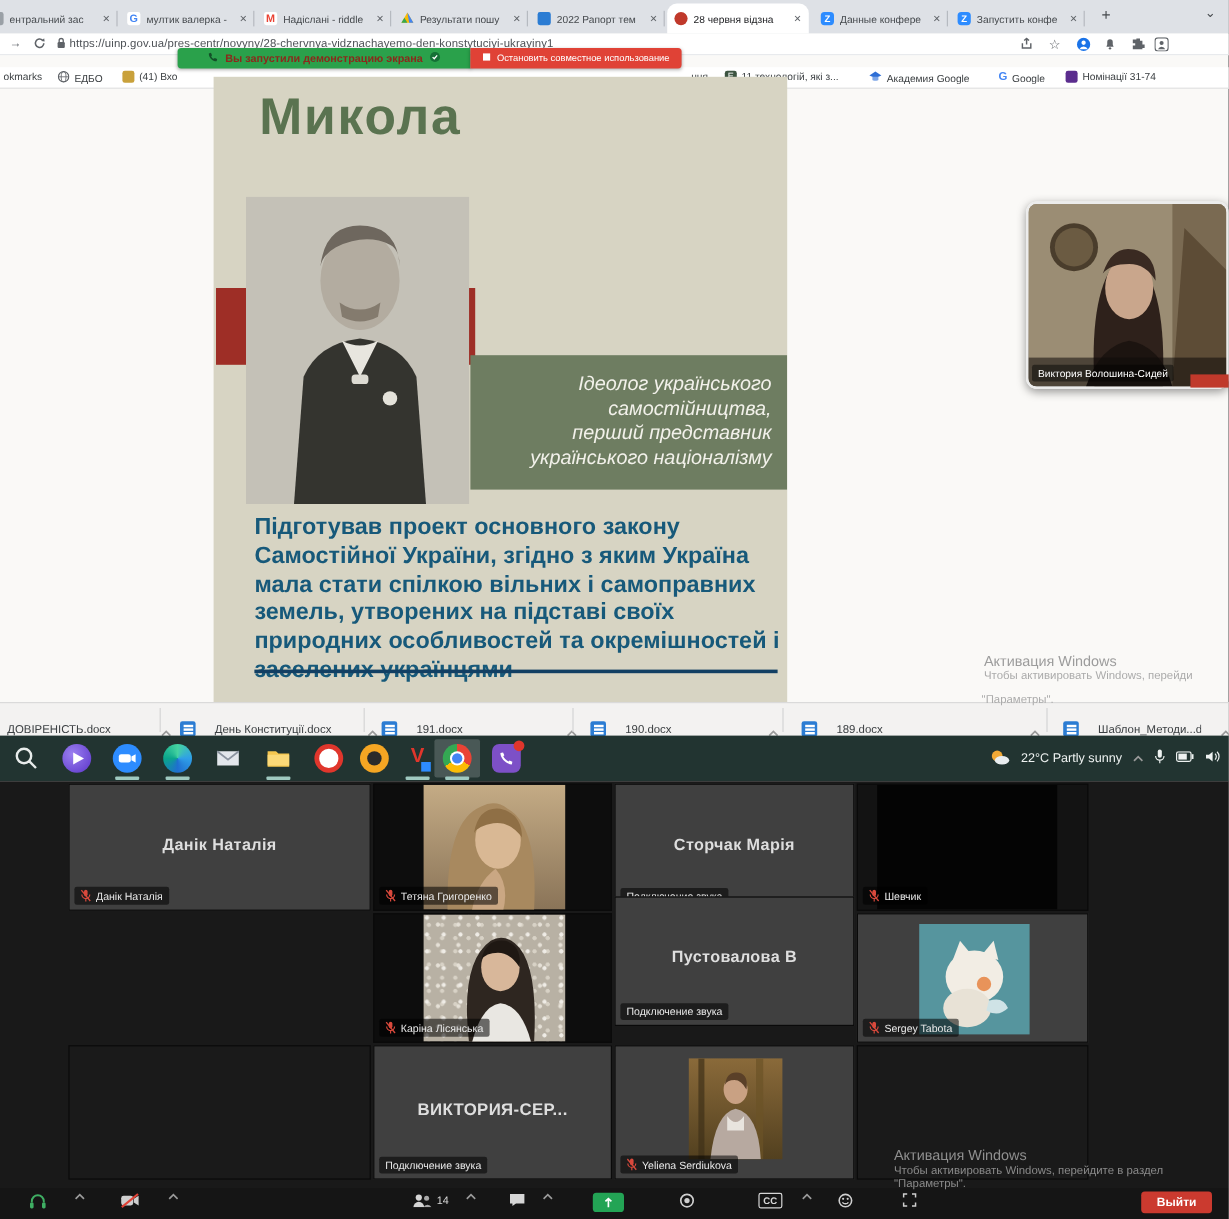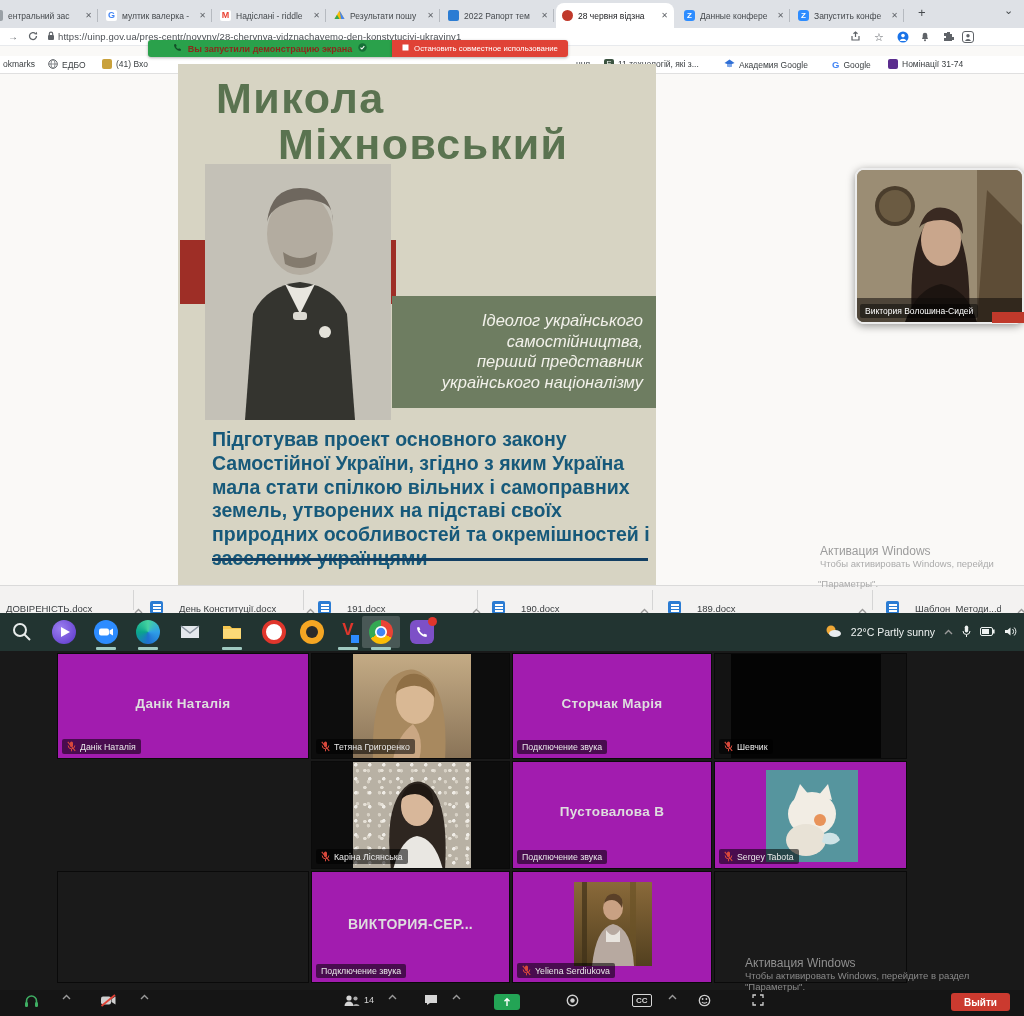--- a/index.html
+++ b/index.html
@@ -68,21 +68,21 @@
   
   #taskbar { left:0; top:613px; width:1024px; height:38px; background:#223431; }
   .tb-ic { position:absolute; top:7px; width:24px; height:24px; }
   .tb-under { position:absolute; top:34px; height:2.5px; width:20px; background:#9fc9c0; border-radius:1px; }
   .circle { border-radius:50%; width:24px; height:24px; }
   #tray { position:absolute; right:6px; top:0; height:38px; display:flex; align-items:center; gap:9px;
       color:#eef2f1; font-size:10.5px; }
 
   
   #grid { left:0; top:651px; width:1024px; height:339px; background:#191919; }
-  .cell { position:absolute; background:#a21caf; border:1px solid #0a0a0a; overflow:hidden; }
+  .cell { position:absolute; background:#404040; border:1px solid #0a0a0a; overflow:hidden; }
   .cname { position:absolute; left:0; right:0; top:40%; text-align:center; color:#dedede;
       font-weight:bold; font-size:13.5px; letter-spacing:.3px; }
   .cfoot { position:absolute; left:4px; bottom:4px; display:flex; align-items:center; gap:4px;
       background:rgba(0,0,0,.55); color:#e9e9e9; font-size:8.8px; padding:2px 5px; border-radius:2px; }
   .photo { position:absolute; top:0; bottom:0; }
 
   
   #ctrlbar { left:0; top:990px; width:1024px; height:26px; background:#151515; z-index:5; }
   .ctrl { position:absolute; top:4px; display:flex; align-items:center; gap:3px; color:#d6d6d6; }
   #leave-btn { position:absolute; right:14px; top:3px; background:#cb3a2f; color:#fff; font-weight:bold;
@@ -255,21 +255,20 @@
   </div>
   <div class="abs" id="banner-red">
     <span><svg width="7" height="7" viewBox="0 0 7 7">
           <rect x="0.5" y="0.5" width="6" height="6" fill="#fff"></rect>
         </svg></span>
     <span>Остановить совместное использование</span>
   </div>
 
   <div class="abs" id="poster">
     <div class="ptitle abs" style="left:38px;top:10px">Микола</div>
-    <div class="ptitle abs" style="left:100px;top:56px">Міхновський</div>
     <div class="abs" id="poster-red"></div>
     <div class="abs" id="portrait">
       <svg width="186" height="256" viewBox="0 0 186 256">
         <rect width="186" height="256" fill="#c9c6bd"></rect>
         <rect x="0" y="0" width="186" height="256" fill="#bdb9ae" opacity=".4"></rect>
         <ellipse cx="95" cy="70" rx="33" ry="41" fill="#b3aca0"></ellipse>
         <path d="M62 58 Q66 24 95 24 Q126 24 128 58 Q128 44 120 40 Q100 30 75 42 Q64 48 62 58z" fill="#6e675e"></path>
         <path d="M78 88 Q95 100 112 88 L110 100 Q95 108 80 100z" fill="#847b6e"></path>
         <path d="M40 256 L48 150 Q60 122 95 118 Q130 122 142 150 L150 256z" fill="#34342f"></path>
         <path d="M80 120 L95 150 L110 120 Q95 128 80 120z" fill="#e8e6df"></path>
@@ -530,21 +529,21 @@
           <span class="mic-off">
             <svg width="9" height="11" viewBox="0 0 9 11">
               <rect x="3" y="0.5" width="3" height="5.5" rx="1.5" fill="#d9493c"></rect>
               <path d="M1.2 4.5a3.3 3.3 0 0 0 6.6 0M4.5 8v2.3" stroke="#d9493c" fill="none"></path>
               <path d="M0.8 0.8l7.4 9" stroke="#d9493c" stroke-width="1.1"></path>
             </svg>
           </span>
           <span>Каріна Лісянська</span>
         </div>
     </div>
-    <div class="cell" style="left:512px;top:110px;width:200px;height:108px">
+    <div class="cell" style="left:512px;top:96px;width:200px;height:108px">
       <div class="cname">Пустовалова В</div>
       <div class="cfoot">
           <span>Подключение звука</span>
         </div>
     </div>
     <div class="cell" style="left:714px;top:110px;width:193px;height:108px">
       <div class="abs" style="left:51px;top:8px;width:92px;height:92px;background:#56959e">
         <svg width="92" height="92" viewBox="0 0 92 92">
             <path d="M28 30 L34 14 L44 26z" fill="#f2ede4"></path>
             <path d="M66 30 L62 14 L52 26z" fill="#f2ede4"></path>

